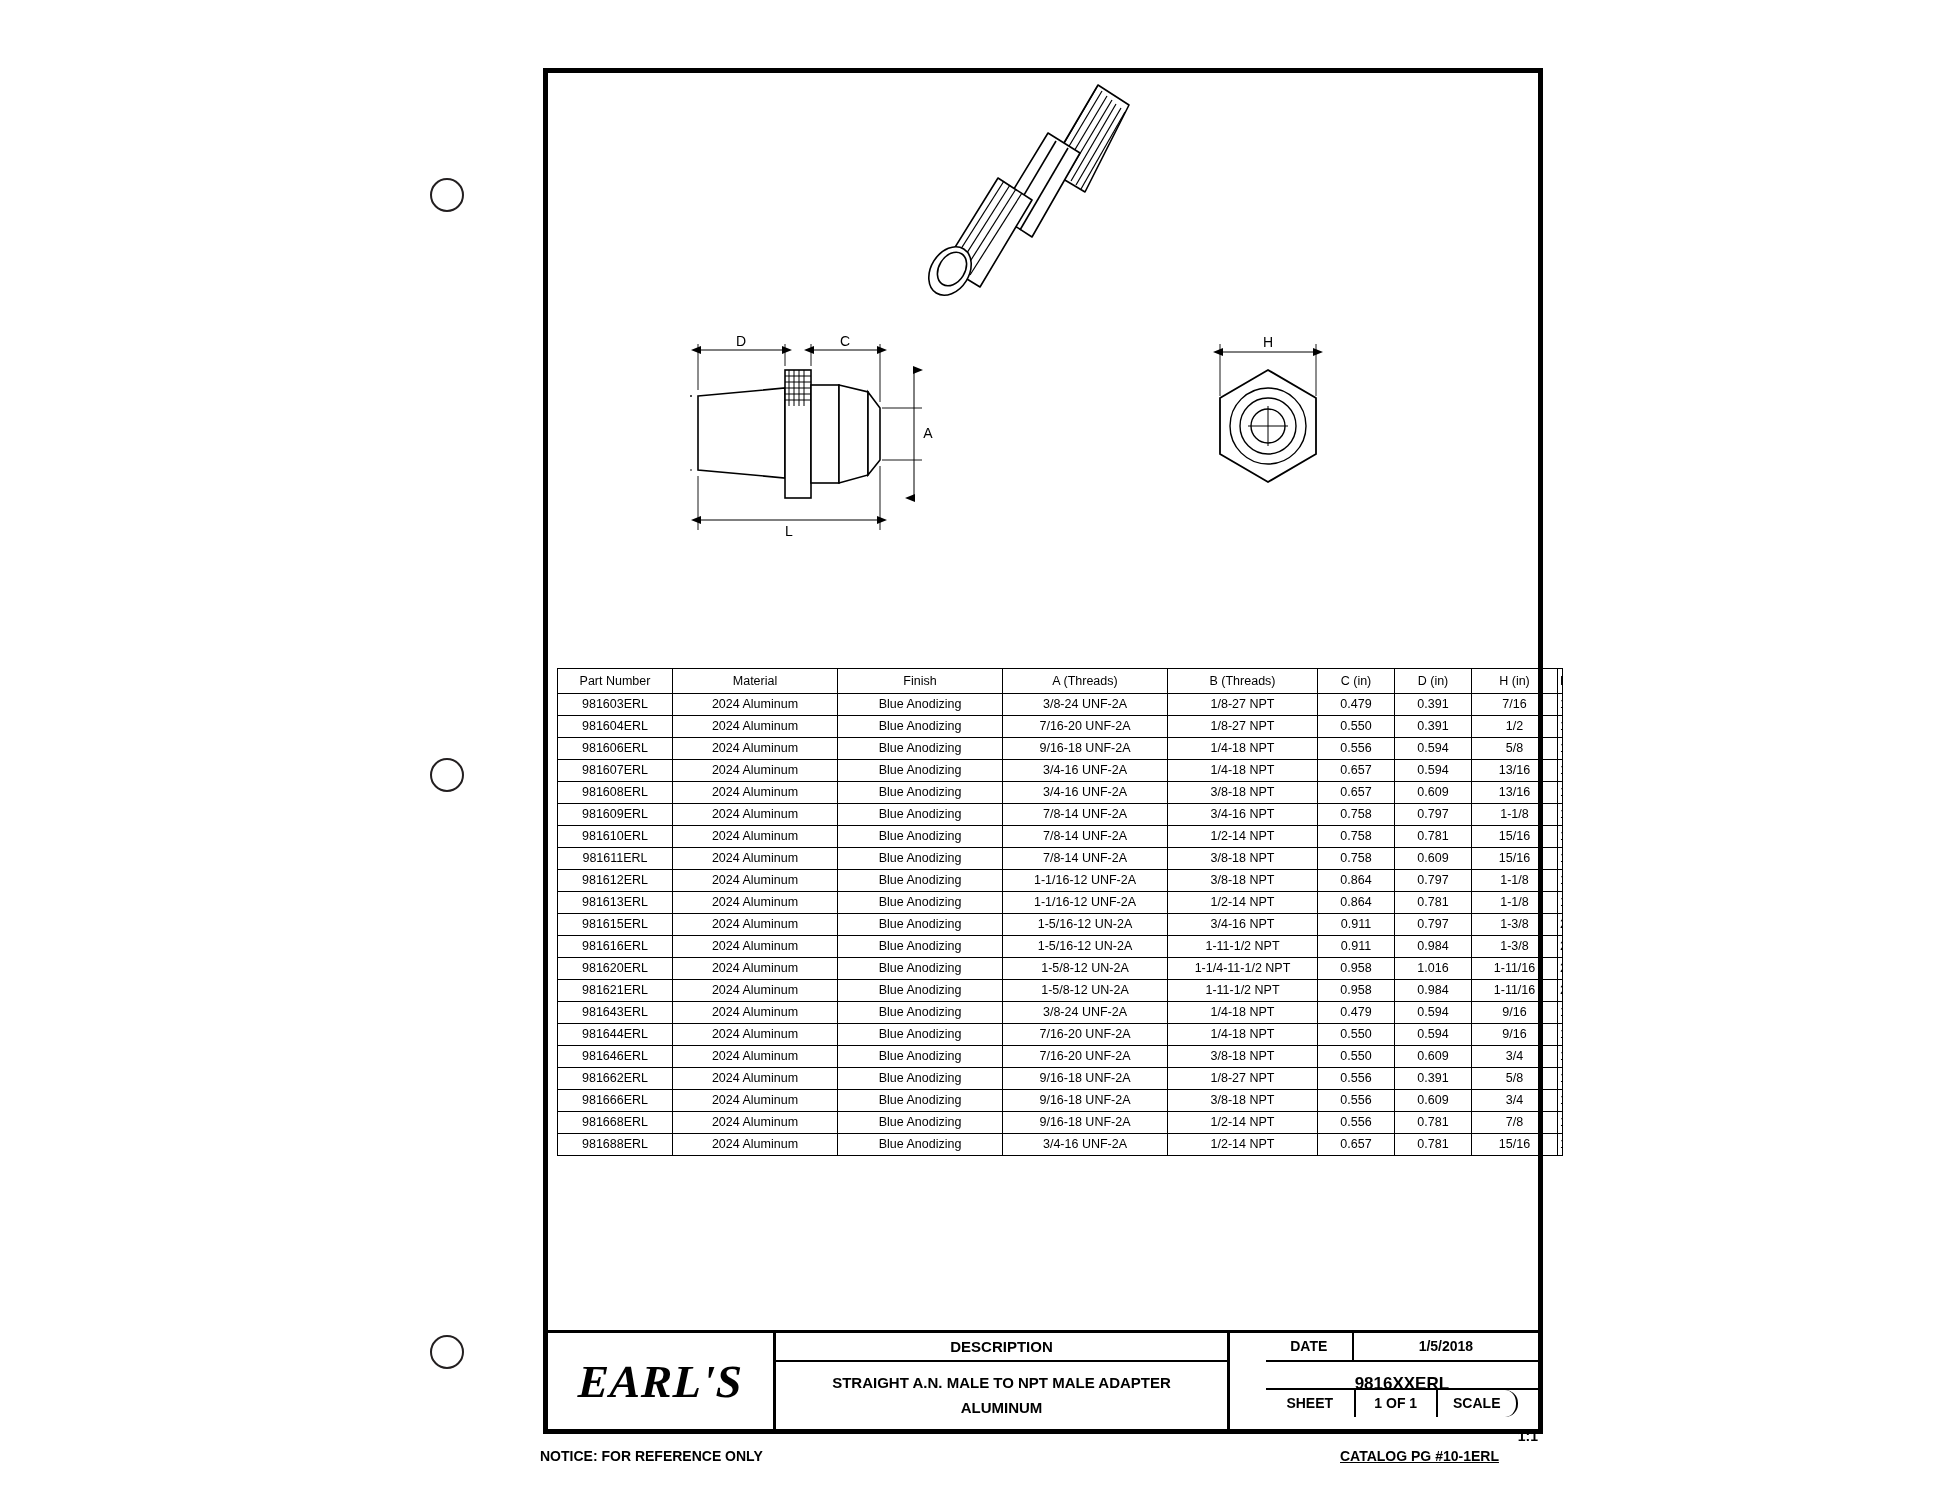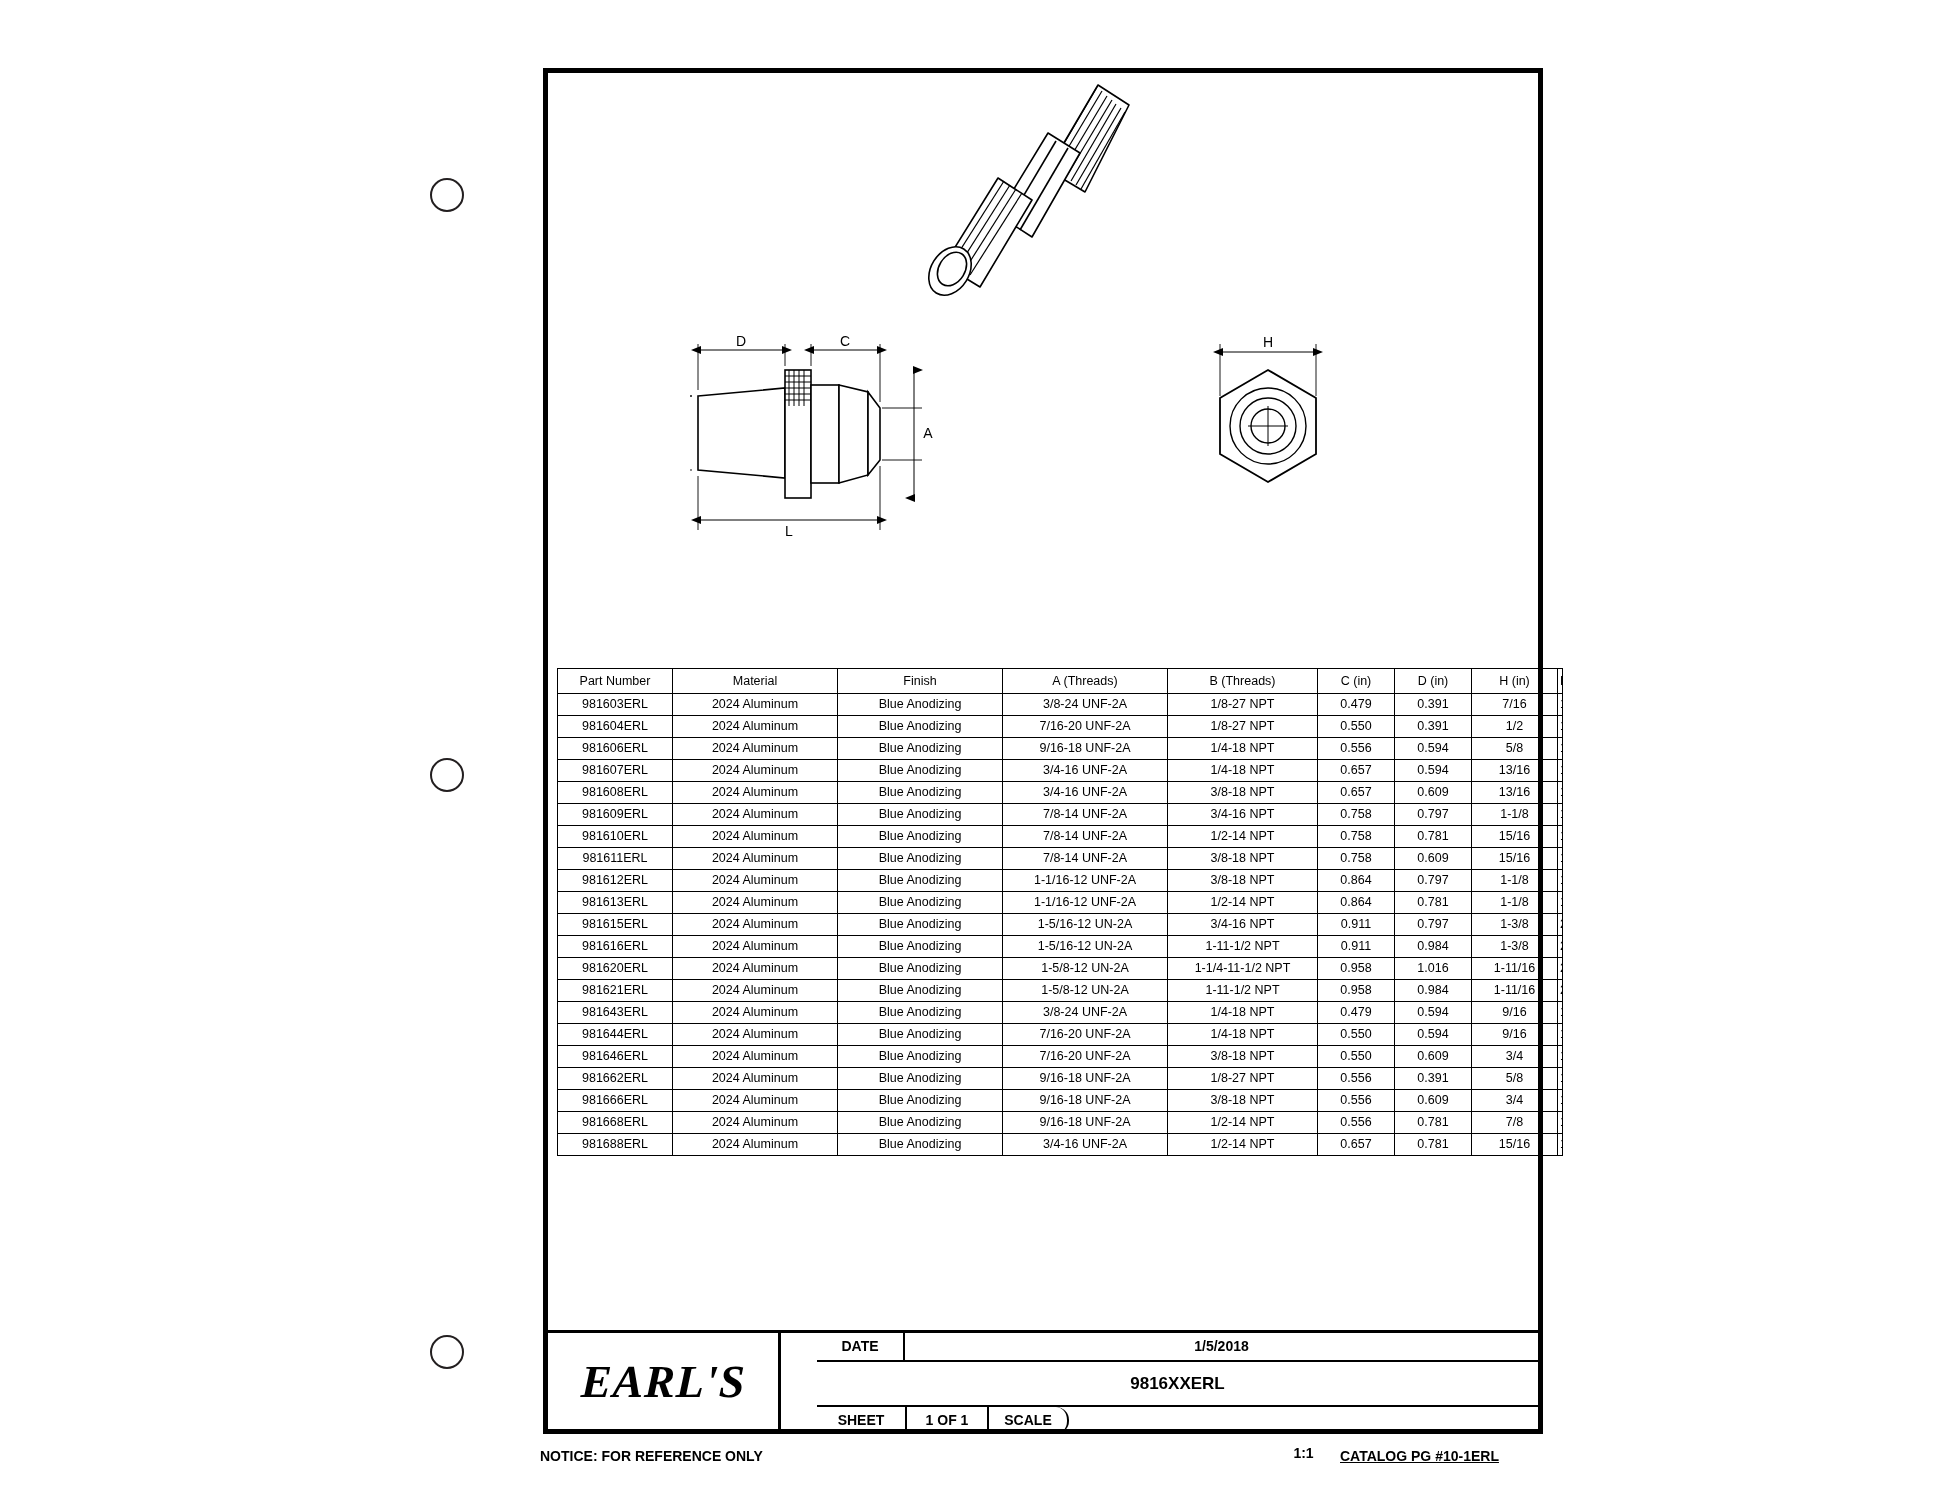--- a/index.html
+++ b/index.html
@@ -173,21 +173,21 @@
     line-height: 27px;
     text-align: center;
     border-right: 2px solid #000;
     box-sizing: border-box;
   }
   .tb-cell:last-child { border-right: none; }
   .cell-date-label { width: 88px; }
   .cell-date-value { flex: 1; }
   .cell-partno {
     flex: 1;
-    height: 43px;
+    height: 26px;
     line-height: 43px;
     font-size: 17px;
     font-weight: bold;
     text-align: center;
     border-right: none;
   }
   .cell-sheet-label { width: 90px; }
   .cell-sheet-value { width: 82px; text-align: center; }
   .cell-scale-label { width: 80px; border-radius: 13px; }
   .cell-scale-value { flex: 1; margin-top: 33px; }
@@ -612,20 +612,27 @@
           <td class="col-h">15/16</td>
           <td class="col-l">1.688</td>
         </tr>
       </tbody>
   </table>
 </div>
 
 <div class="title-block">
   <div class="tb-logo">
     <span class="earls-logo">EARL'S</span>
+  </div>
+  <div class="tb-desc">
+    <div class="tb-desc-header">DESCRIPTION</div>
+    <div class="tb-desc-body">
+      <div>STRAIGHT A.N. MALE TO NPT MALE ADAPTER</div>
+      <div>ALUMINUM</div>
+    </div>
   </div>
   <div class="tb-right">
     <div class="tb-row">
       <div class="tb-cell cell-date-label">DATE</div>
       <div class="tb-cell cell-date-value">1/5/2018</div>
     </div>
     <div class="tb-row">
       <div class="tb-cell cell-partno">9816XXERL</div>
     </div>
     <div class="tb-row">

